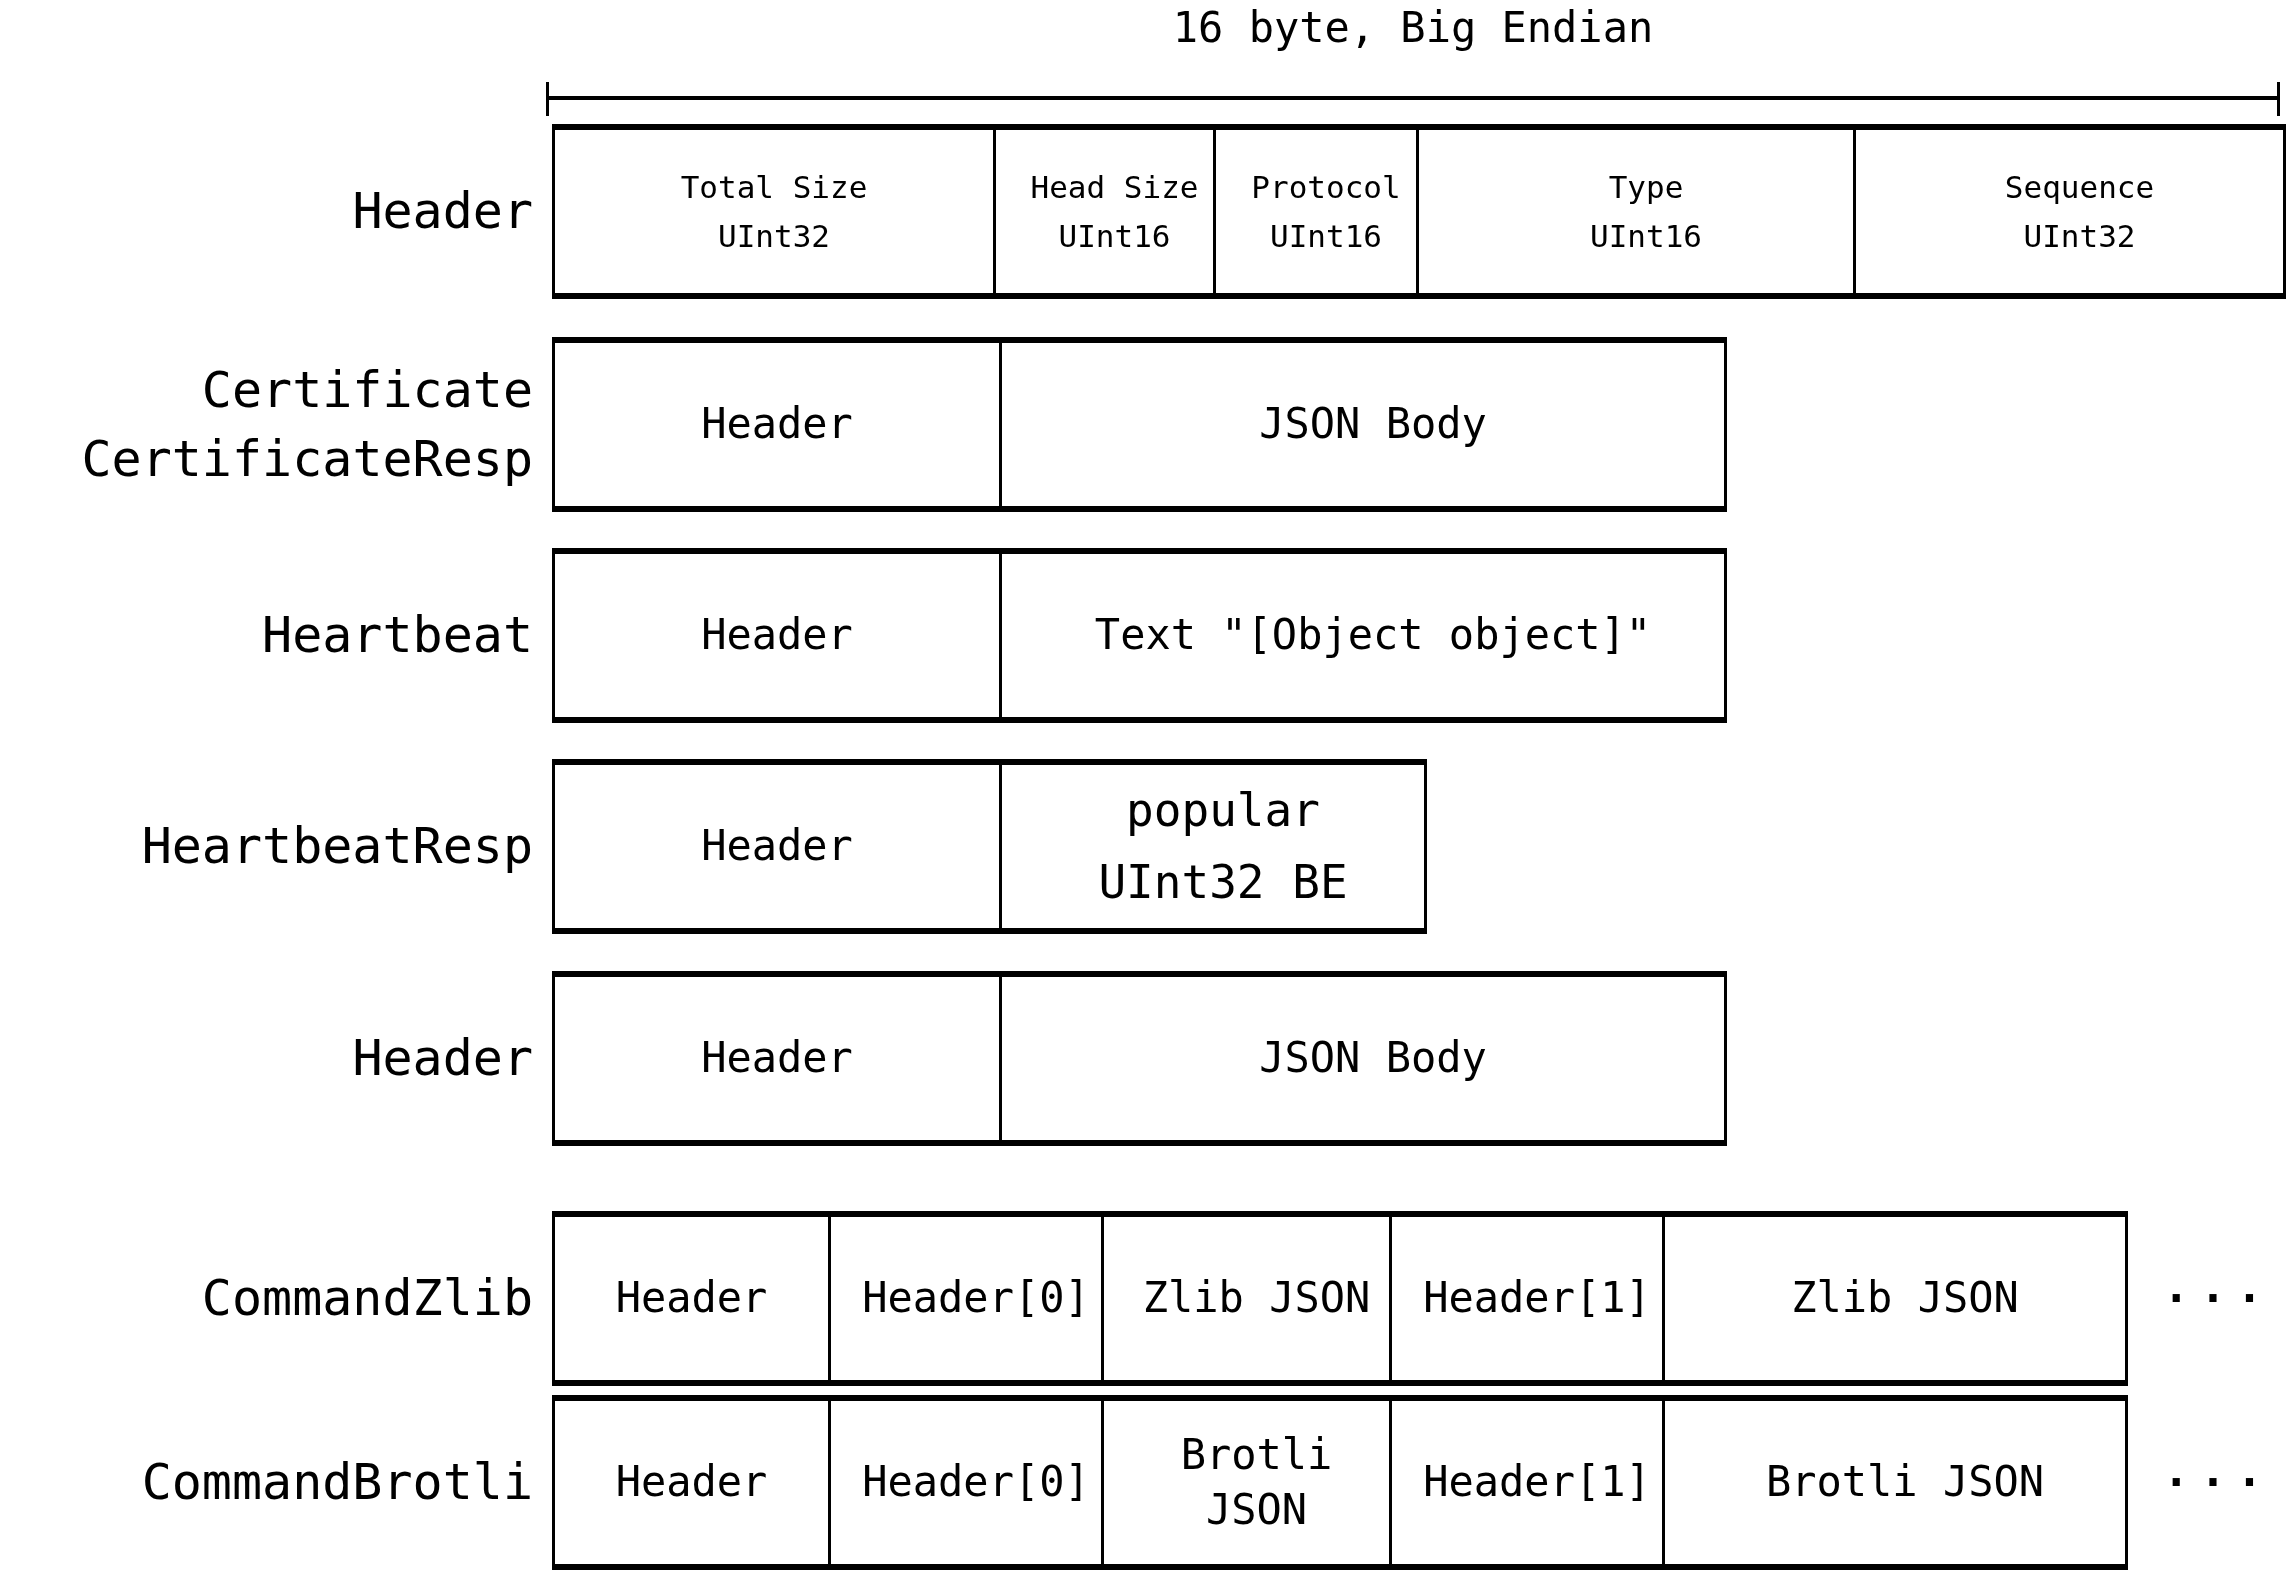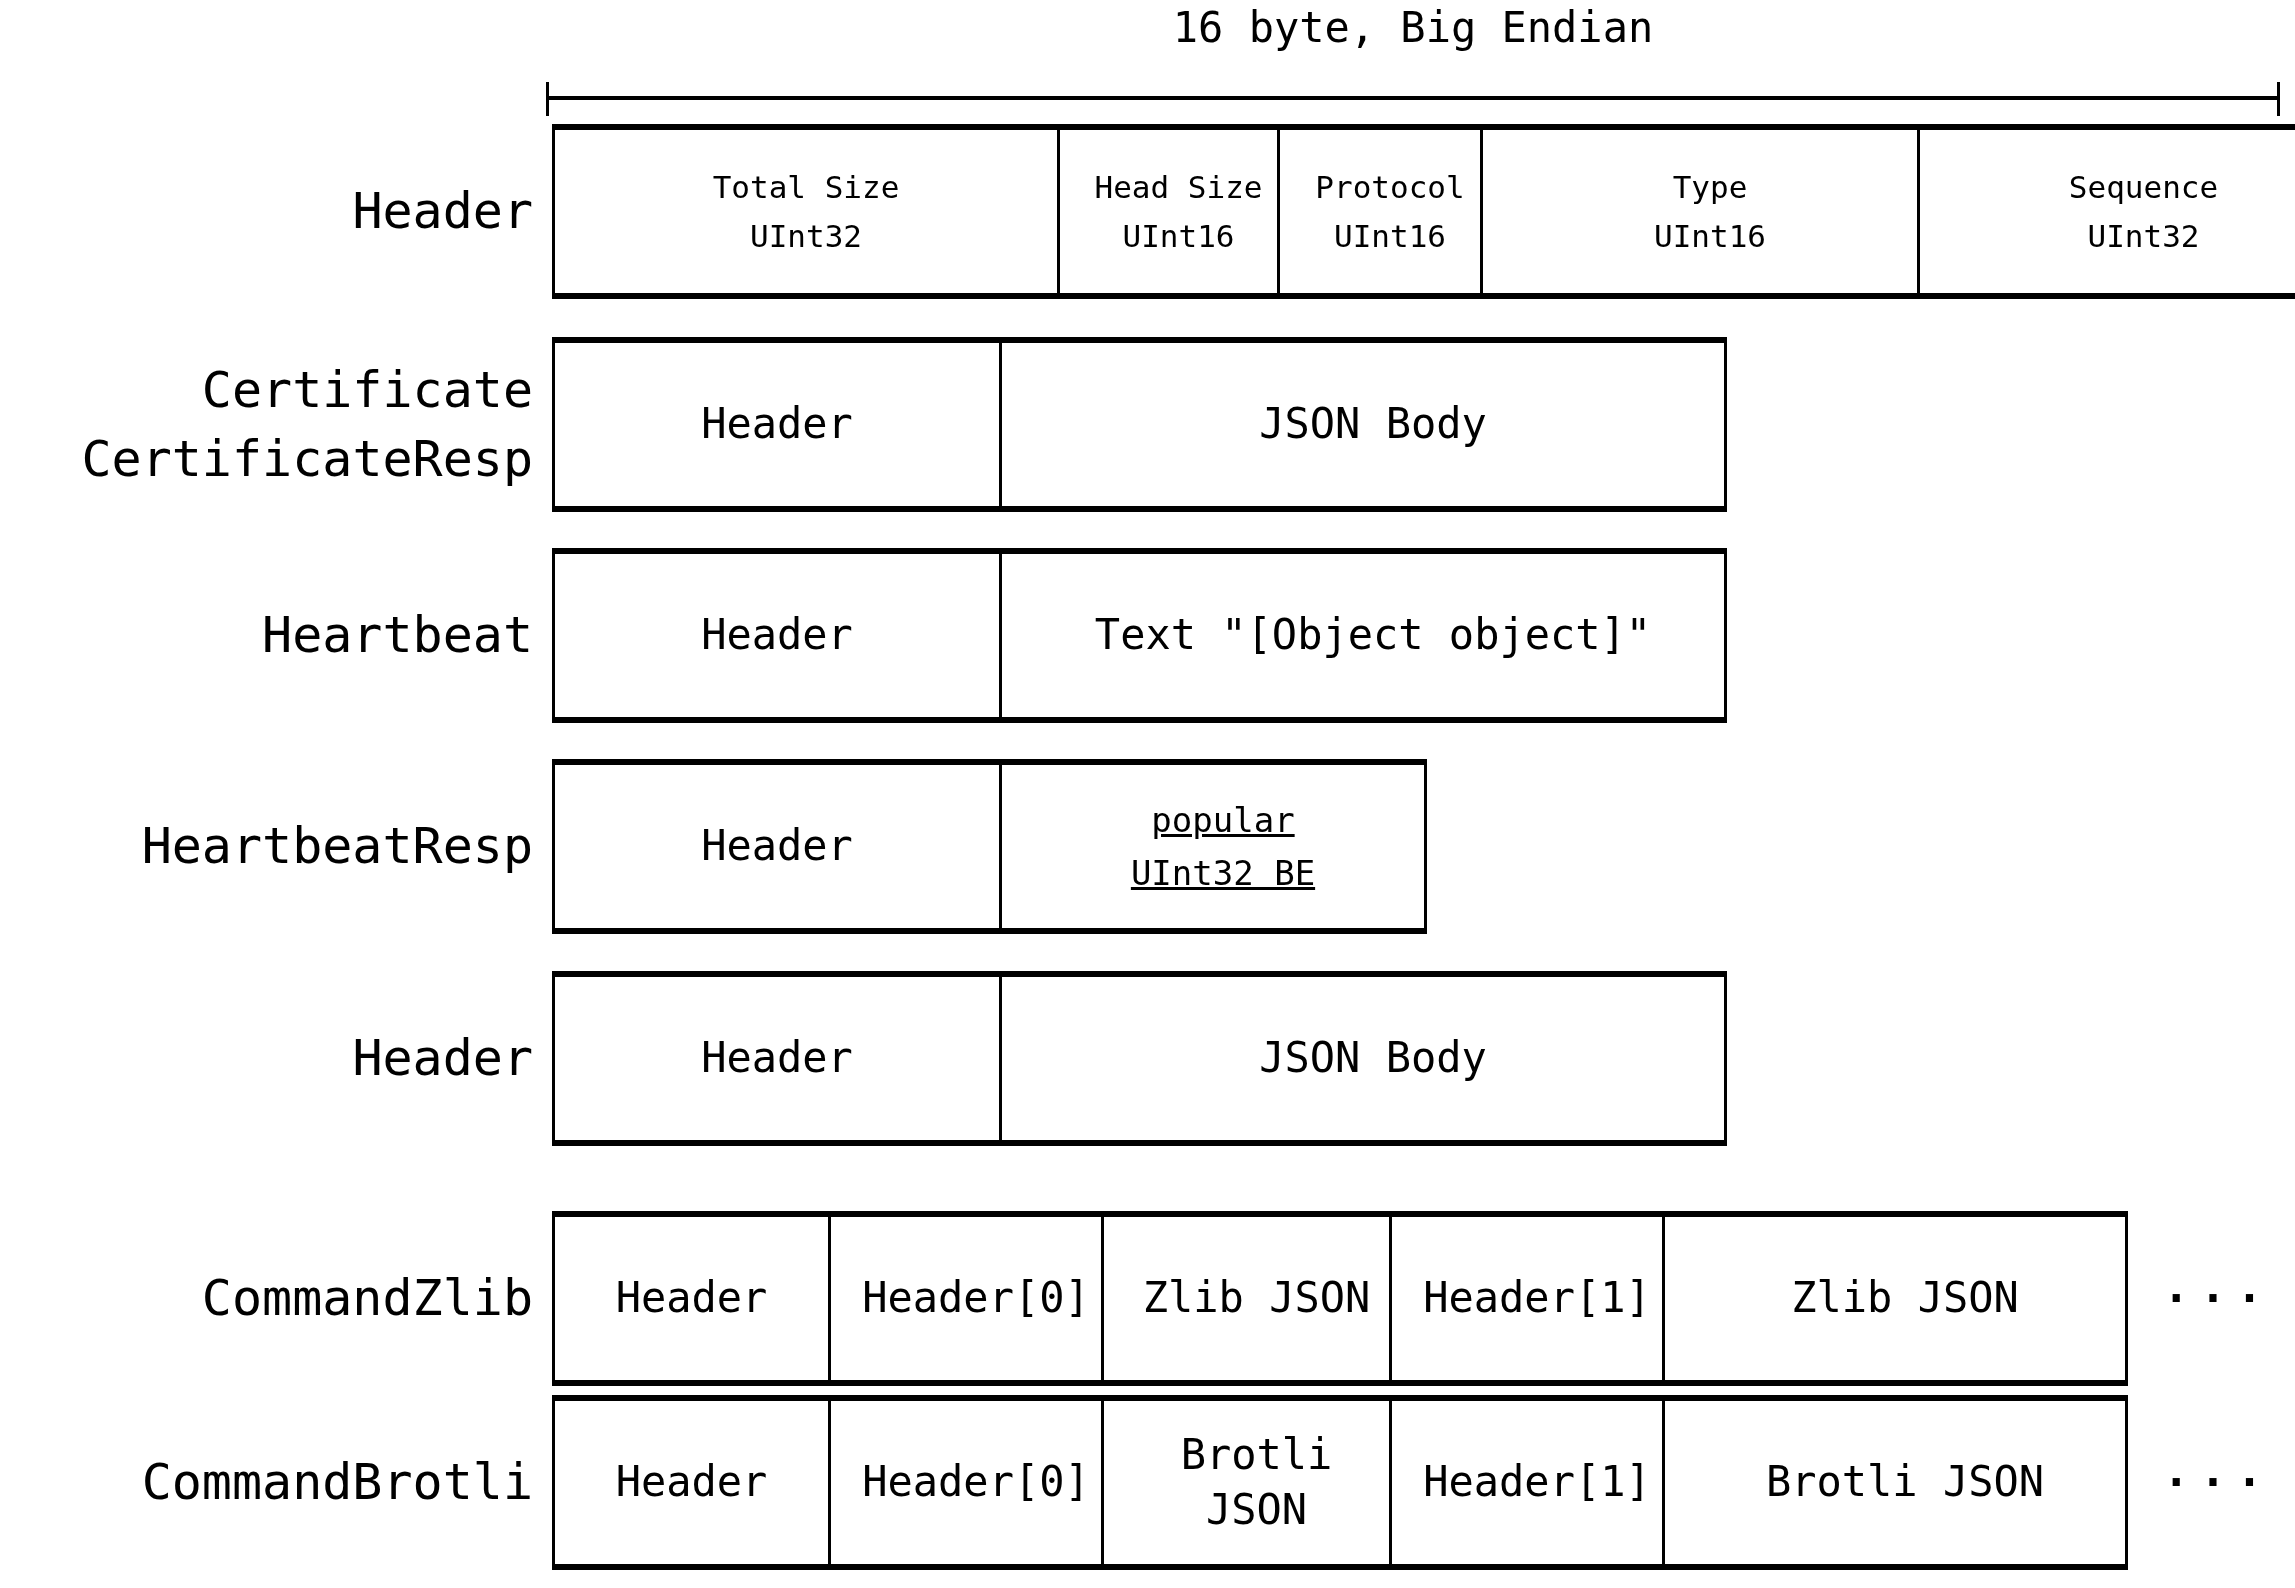--- a/index.html
+++ b/index.html
@@ -29,21 +29,21 @@
     border:3.6px solid #000;border-top-width:6.6px;border-bottom-width:6.6px;
     box-sizing:border-box;background:#fff;
   }
   .cell{
     display:flex;align-items:center;justify-content:center;
     text-align:center;font-size:42px;line-height:1.3;
     box-sizing:border-box;white-space:pre-line;overflow:hidden;
   }
   .cell + .cell{border-left:3.6px solid #000;padding-left:20px;}
   .cell.small{font-size:31px;line-height:1.55;}
-  .cell.popular{font-size:34px;line-height:1.55;text-decoration:underline;}
+  .cell.popular{font-size:46px;line-height:1.55;}
   .ellipsis{
     position:absolute;top:0;bottom:0;left:2132px;width:124px;
     display:flex;align-items:center;justify-content:center;
     font-size:44px;font-weight:bold;letter-spacing:10.2px;
   }
   
   .r1{top:124px}.r2{top:337px}.r3{top:548px}.r4{top:759px}
   .r5{top:971px}.r6{top:1211px}.r7{top:1395px}
 </style>
 </head>
@@ -53,21 +53,21 @@
 
   <div class="title">16 byte, Big Endian</div>
 
   <div class="bracket">
     <div class="bracket-line"></div>
   </div>
 
   <div class="row r1">
     <div class="row-label">Header</div>
     <div class="boxes" style="left:528px">
-      <div class="cell small" style="width:502px">Total Size
+      <div class="cell small" style="width:438px">Total Size
 UInt32</div>
       <div class="cell small" style="width:220px">Head Size
 UInt16</div>
       <div class="cell small" style="width:203px">Protocol
 UInt16</div>
       <div class="cell small" style="width:437px">Type
 UInt16</div>
       <div class="cell small" style="width:430px">Sequence
 UInt32</div>
     </div>

